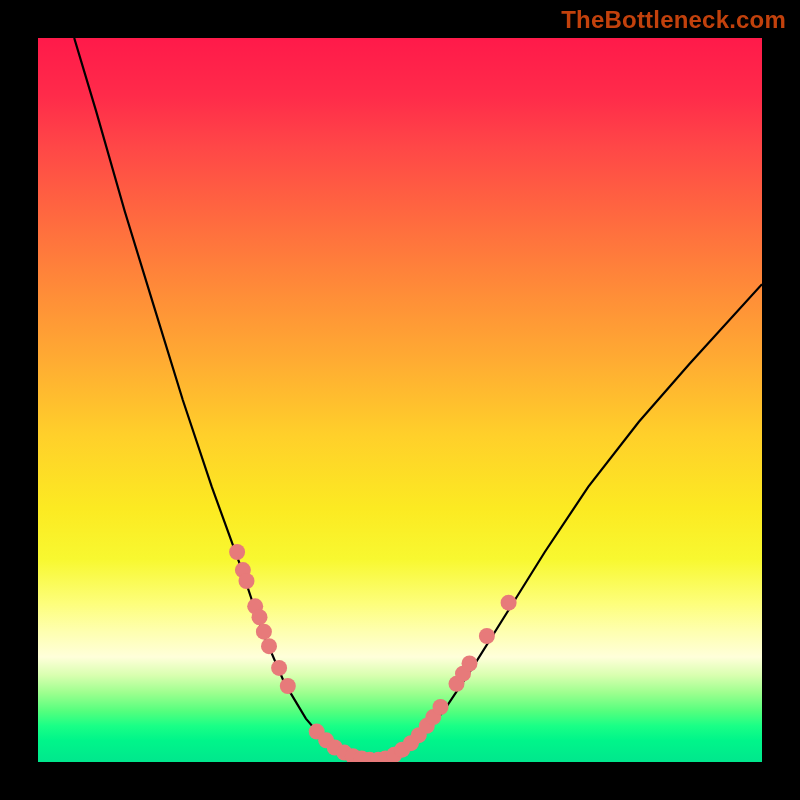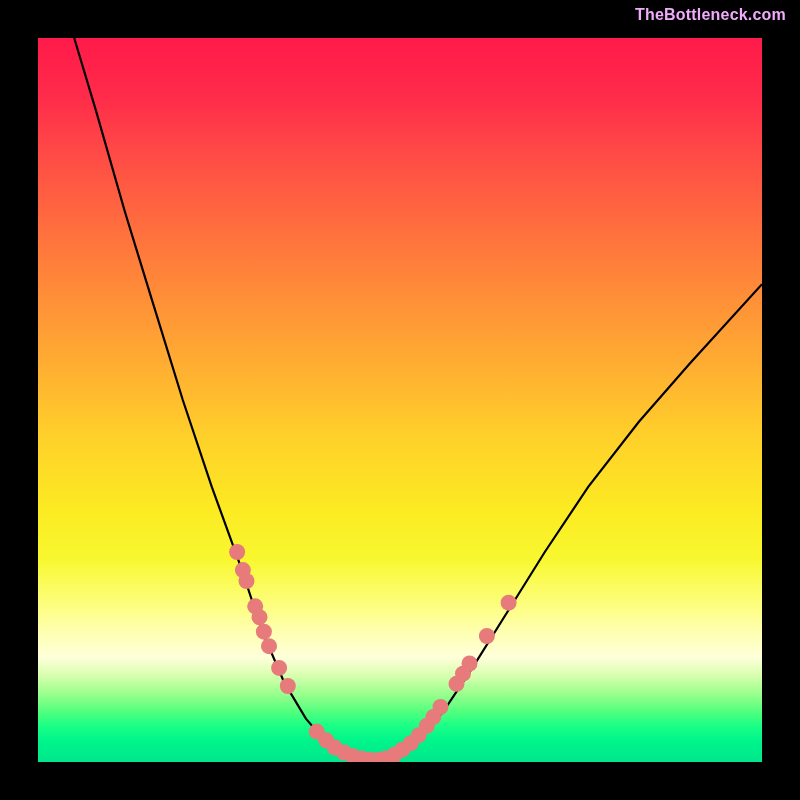--- a/index.html
+++ b/index.html
@@ -52,23 +52,23 @@
       #1aff86 95%,
       #00f58a 97%,
       #00e78d 100%
     );
   }
   .watermark {
     position: absolute;
     top: 6px;
     right: 14px;
     font-family: Arial, Helvetica, sans-serif;
-    font-size: 16px;
+    font-size: 24px;
     font-weight: bold;
-    color: #f0abfc;
+    color: #c2410c;
     letter-spacing: 0.2px;
   }
   svg.curve {
     position: absolute;
     top: 0;
     left: 0;
   }
 </style>
 </head>
 <body>

